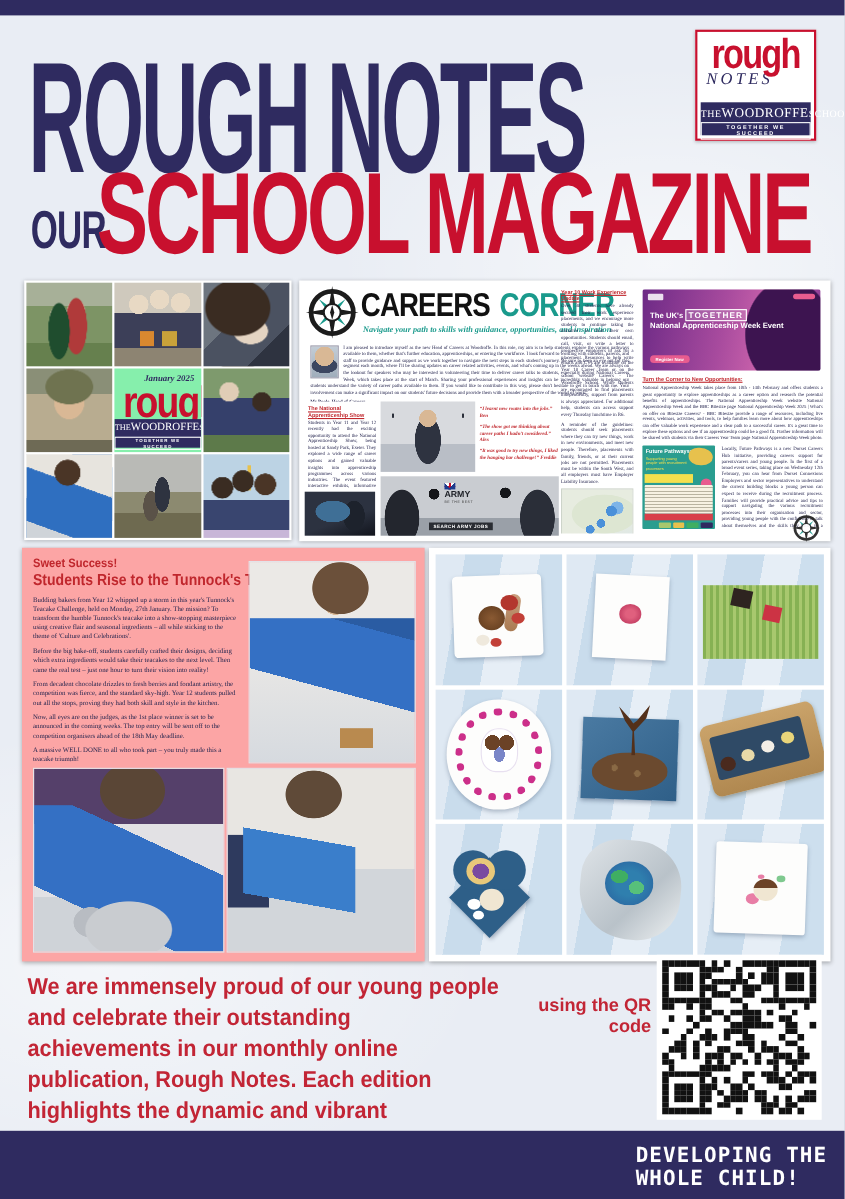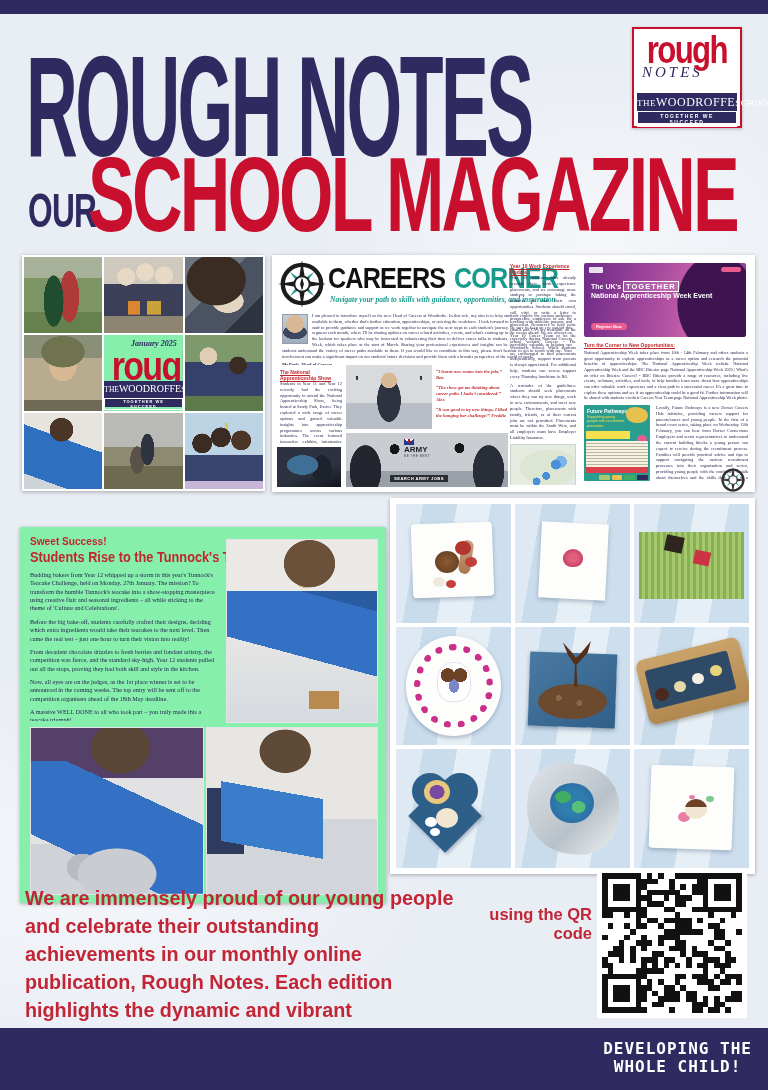--- a/index.html
+++ b/index.html
@@ -171,21 +171,21 @@
     background:linear-gradient(#f4e04d,#f4e04d);}
   .fp-body{position:absolute;left:2px;top:36px;right:2px;height:26px;background:#f7f2e2;border-radius:1px;
     background-image:repeating-linear-gradient(#f7f2e2 0 2px,#b9b4a0 2px 3px);}
   .fp-red{position:absolute;left:2px;bottom:8px;right:2px;height:6px;background:#d8404a;}
   .fp-logos{position:absolute;left:2px;bottom:1px;right:2px;height:5px;display:flex;gap:2px;}
   .fp-logos div{flex:1;border-radius:1px;}
   .fp-text{position:absolute;left:72px;top:0;width:92px;height:76px;overflow:hidden;}
   .cc-compass-sm{position:absolute;right:2px;bottom:-4px;width:26px;height:26px;opacity:.9;}
 
   
-  .tea-card{left:20px;top:498px;width:366px;height:376px;background:#86efac;box-shadow:0 1px 4px rgba(0,0,0,.3);margin-top:29px;}
+  .tea-card{left:20px;top:498px;width:366px;height:376px;background:#fca5a5;box-shadow:0 1px 4px rgba(0,0,0,.3);}
   .tea-kicker,.tea-head{position:absolute;left:10px;font-weight:bold;color:#c0272d;}
   .tea-kicker{top:8px;font-size:11px;transform:scaleX(.92);transform-origin:0 0;}
   .tea-head{top:22px;font-size:14.5px;transform:scaleX(.88);transform-origin:0 0;white-space:nowrap;}
   .tea-body{position:absolute;left:10px;top:44px;width:186px;height:150px;overflow:hidden;}
   .tea-body p{font-family:"Liberation Serif",serif;font-size:6.2px;line-height:1.35;color:#26264f;
     margin:0 0 5px 0;text-align:left;}
   .tea-main-photo{position:absolute;left:206px;top:12px;width:150px;height:182px;border:1px solid #e3e3e8;
     background:linear-gradient(90deg,transparent 0 55%,#b98a4f 55% 75%,transparent 75%) 0 92%/100% 10% no-repeat,
     radial-gradient(26px 24px at 55% 13%,#6b503a 97%,transparent),
     radial-gradient(10px 8px at 52% 22%,#d9b895 97%,transparent),
@@ -276,22 +276,22 @@
 
   
   .footer{left:0;top:1028px;width:768px;height:62px;background:#2f2b60;}
   .w-logo{position:absolute;left:26px;top:10px;color:#fff;font-family:"Liberation Serif",serif;}
   .w-line1{white-space:nowrap;border-bottom:1px solid #fff;padding-bottom:1px;}
   .w-the{font-size:11px;letter-spacing:1px;}
   .w-name{font-size:25px;letter-spacing:2px;}
   .w-school{font-size:13px;letter-spacing:1px;}
   .w-motto{display:inline-block;background:#fff;color:#2f2b60;font-family:"Liberation Sans",sans-serif;
     font-weight:bold;font-size:9px;letter-spacing:3px;padding:2px 12px;margin:3px 0 0 34px;}
-  .slogan{position:absolute;right:16px;top:12px;text-align:center;color:#fff;
-    font-family:"DejaVu Sans Mono",monospace;font-weight:bold;font-size:16px;line-height:1.1;letter-spacing:1px;}
+  .slogan{position:absolute;right:16px;top:12px;text-align:left;color:#fff;
+    font-family:"DejaVu Sans Mono",monospace;font-weight:bold;font-size:19px;line-height:1.1;letter-spacing:1px;}
 </style>
 </head>
 <body>
 
 <div class="poster">
 
   <div class="abs topbar"></div>
 
   <div class="abs title-rough">
     <span>ROUGH NOTES</span>

